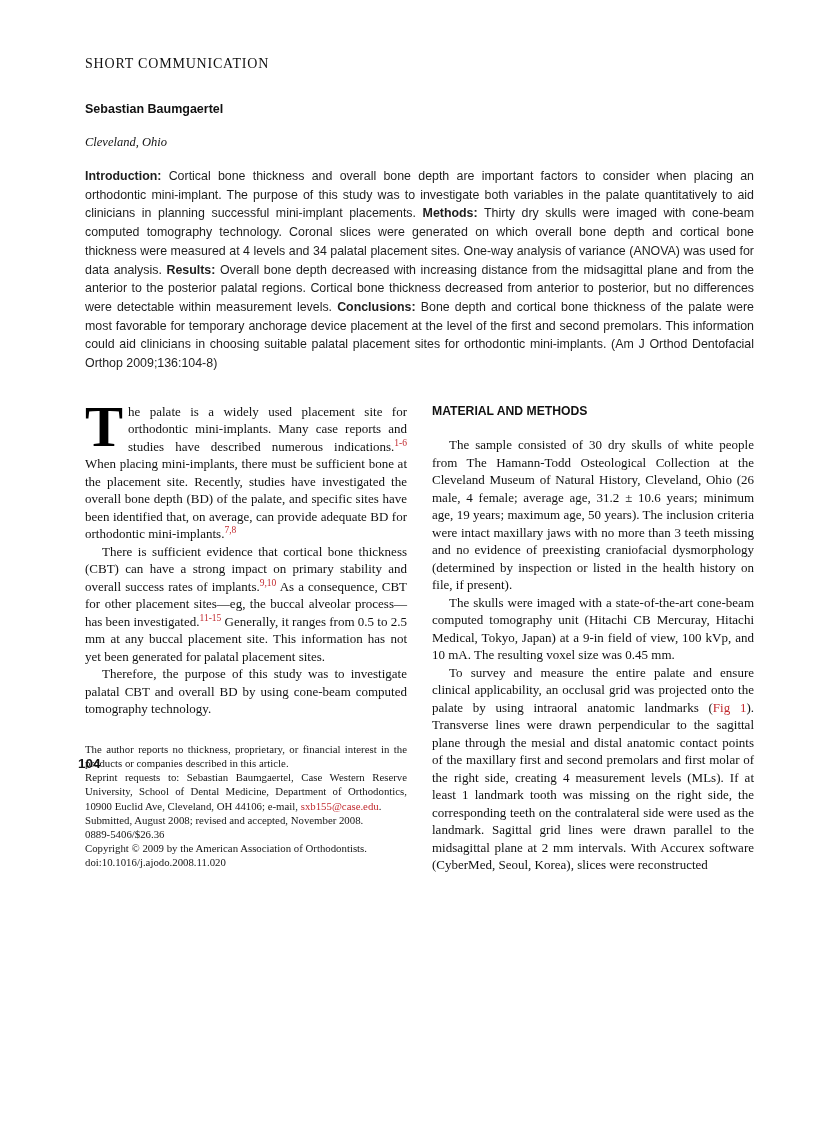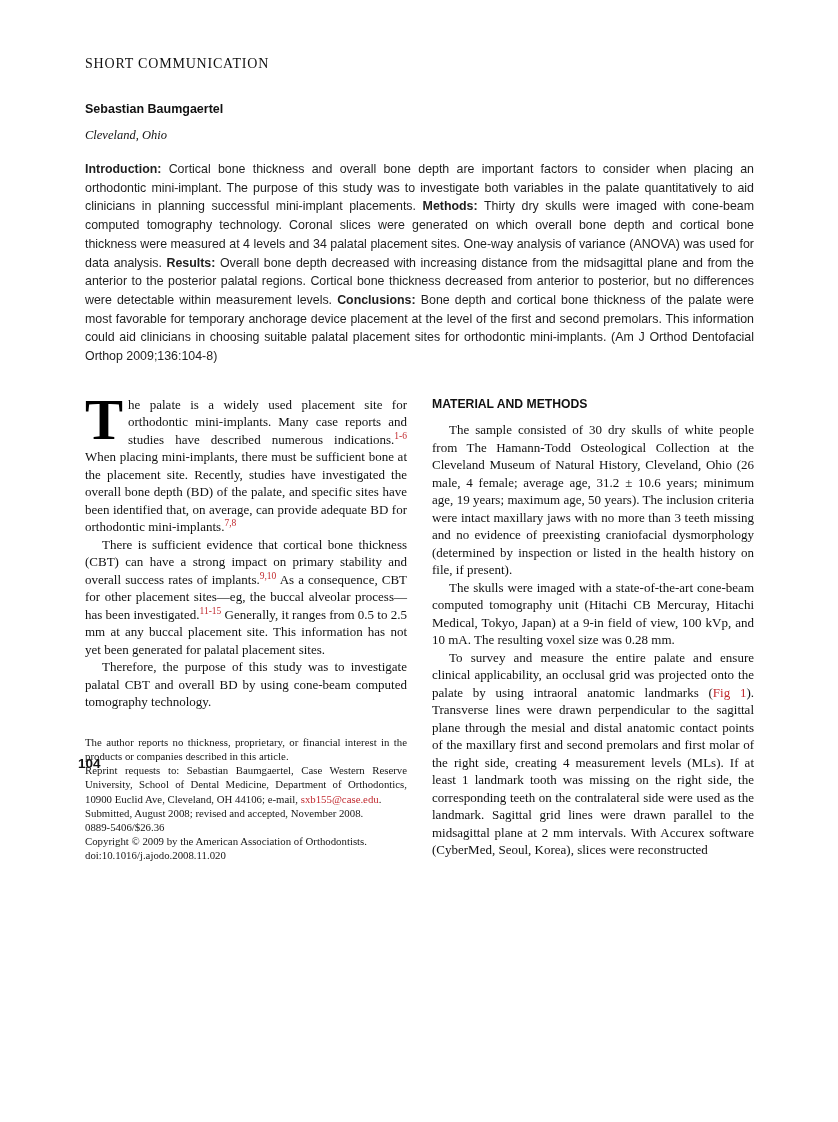--- a/index.html
+++ b/index.html
@@ -23,21 +23,21 @@
     font-family: "Liberation Serif", serif;
     font-weight: 400; font-size: 29.5px; line-height: 36px;
     color: #000; margin-top: 52px;
   }
   .author {
     font-family: Liberation Sans, sans-serif;
     font-weight: bold; font-size: 12.5px; margin-top: 30px; color: #111;
   }
   .location {
     font-family: "Liberation Serif", serif;
-    font-style: italic; font-size: 12.5px; margin-top: 12px; color: #111;
+    font-style: italic; font-size: 12.5px; margin-top: 19px; color: #111;
   }
   .abstract {
     font-family: "Liberation Sans", sans-serif;
     font-size: 12.4px; line-height: 18.7px; text-align: justify;
     margin-top: 17px; color: #1e1e1e;
   }
   .abstract b { font-weight: bold; }
   .columns { display: flex; gap: 25px; margin-top: 30px; }
   .col {
     width: 322px;
@@ -45,21 +45,21 @@
     font-size: 13px; line-height: 17.5px; text-align: justify; color: #101010;
   }
   .para.indent { text-indent: 17px; }
   .dropcap {
     float: left; font-weight: bold; font-size: 57px; line-height: 42px;
     margin: 3px 5px 0 0; color: #000;
   }
   .section-heading {
     font-family: "Liberation Sans", sans-serif;
     font-weight: bold; font-size: 12.2px; text-align: left;
-    margin-bottom: 8px; color: #111;
+    margin-bottom: 16px; color: #111;
   }
   sup {
     color: var(--link-red, #c22a2f);
     font-size: 9.5px; line-height: 0;
   }
   a, .col a, .footnotes a {
     color: var(--link-red, #c22a2f); text-decoration: none; cursor: pointer;
   }
   .footnotes {
     margin-top: 24px; font-size: 10.8px; line-height: 14.2px; text-align: justify;
@@ -98,21 +98,21 @@
         <p><span>Submitted, August 2008; revised and accepted, November 2008.</span></p>
         <p><span>0889-5406/$26.36</span></p>
         <p><span>Copyright © 2009 by the American Association of Orthodontists.</span></p>
         <p><span>doi:10.1016/j.ajodo.2008.11.020</span></p>
       </div>
     </div>
 
     <div class="col">
       <h2 class="section-heading">MATERIAL AND METHODS</h2>
       <p class="para indent"><span>The sample consisted of 30 dry skulls of white people from The Hamann-Todd Osteological Collection at the Cleveland Museum of Natural History, Cleveland, Ohio (26 male, 4 female; average age, 31.2 ± 10.6 years; minimum age, 19 years; maximum age, 50 years). The inclusion criteria were intact maxillary jaws with no more than 3 teeth missing and no evidence of preexisting craniofacial dysmorphology (determined by inspection or listed in the health history on file, if present).</span></p>
-      <p class="para indent"><span>The skulls were imaged with a state-of-the-art cone-beam computed tomography unit (Hitachi CB Mercuray, Hitachi Medical, Tokyo, Japan) at a 9-in field of view, 100 kVp, and 10 mA. The resulting voxel size was 0.28 mm.</span></p>
+      <p class="para indent"><span>The skulls were imaged with a state-of-the-art cone-beam computed tomography unit (Hitachi CB Mercuray, Hitachi Medical, Tokyo, Japan) at a 9-in field of view, 100 kVp, and 10 mA. The resulting voxel size was 0.45 mm.</span></p>
       <p class="para indent"><span>To survey and measure the entire palate and ensure clinical applicability, an occlusal grid was projected onto the palate by using intraoral anatomic landmarks (</span><a>Fig 1</a><span>). Transverse lines were drawn perpendicular to the sagittal plane through the mesial and distal anatomic contact points of the maxillary first and second premolars and first molar of the right side, creating 4 measurement levels (MLs). If at least 1 landmark tooth was missing on the right side, the corresponding teeth on the contralateral side were used as the landmark. Sagittal grid lines were drawn parallel to the midsagittal plane at 2 mm intervals. With Accurex software (CyberMed, Seoul, Korea), slices were reconstructed</span></p>
     </div>
 
   </div>
 
   <div class="page-number">104</div>
 
 </div>
 
 </body></html>

